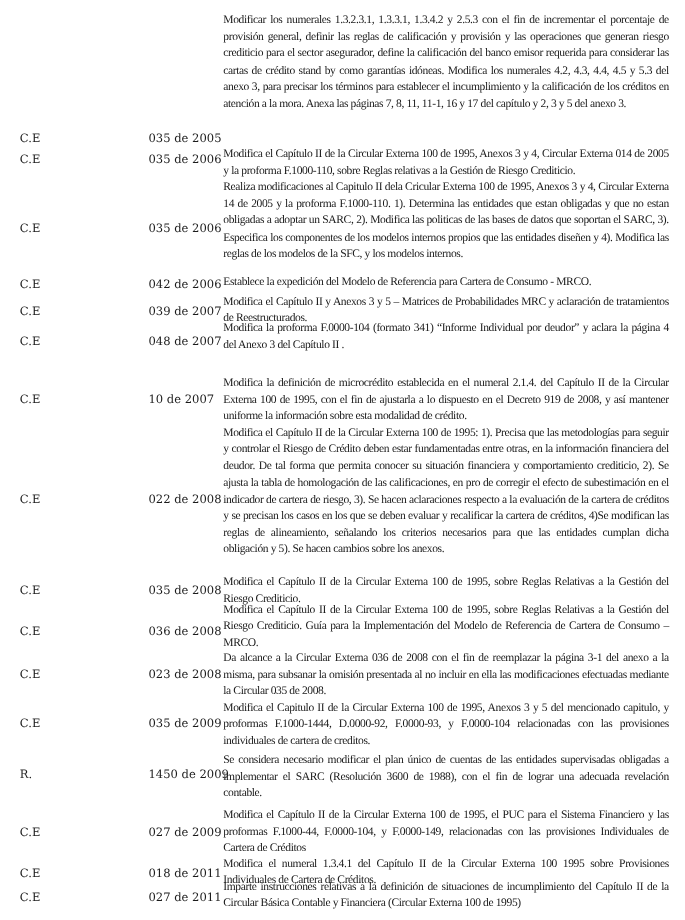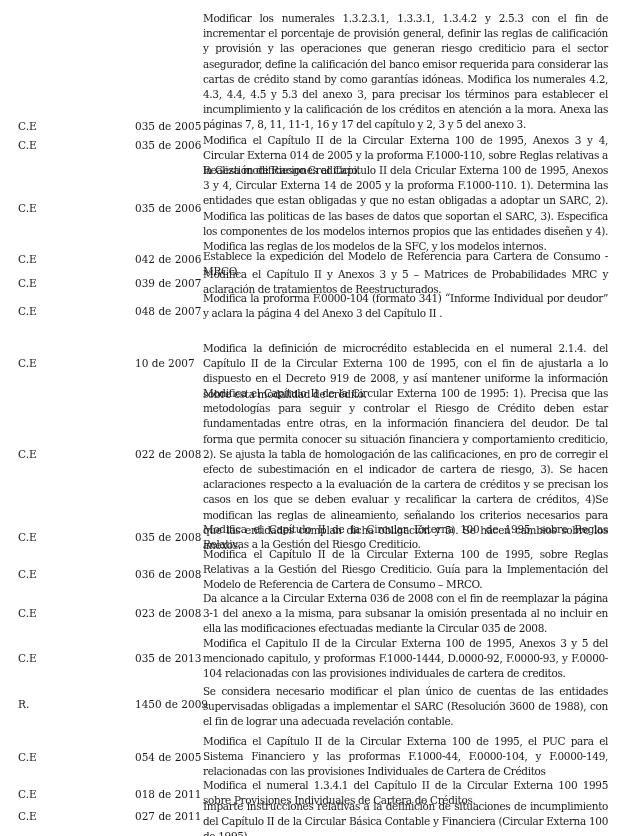--- a/index.html
+++ b/index.html
@@ -2,21 +2,21 @@
 <html><head>
 <meta charset="utf-8">
 <style>
   html, body { margin: 0; padding: 0; background: #ffffff; }
   body { width: 623px; height: 836px; position: relative; overflow: hidden;
          font-family: "DejaVu Serif", "Liberation Serif", serif; color: #1a1a1a; }
   .row { position: absolute; left: 0; width: 623px; }
   .type { position: absolute; left: 18px; font-size: 10.5px; line-height: 14px; white-space: nowrap; }
   .num  { position: absolute; left: 135px; font-size: 10.5px; line-height: 14px; white-space: nowrap; }
   .desc { position: absolute; left: 203px; width: 405px; font-size: 10.5px; line-height: 15.2px;
-          text-align: justify; letter-spacing: -0.35px; }
+          text-align: justify; letter-spacing: -0.35px; font-family: Liberation Serif, serif; }
 </style>
 </head>
 <body>
 
 <div>
   <div class="row" style="top:0">
     <span class="type" style="top:119px">C.E</span>
     <span class="num" style="top:119px">035 de 2005</span>
     <div class="desc" style="top:11px">Modificar los numerales  1.3.2.3.1, 1.3.3.1, 1.3.4.2 y 2.5.3 con el fin de incrementar el porcentaje de provisión general, definir las reglas de calificación y provisión y las operaciones que generan riesgo crediticio para el sector asegurador, define la calificación del banco emisor requerida para considerar las cartas de crédito stand by como garantías idóneas. Modifica los numerales 4.2, 4.3, 4.4, 4.5 y 5.3 del anexo 3, para precisar los términos para establecer el incumplimiento y la calificación de los créditos en atención a la mora. Anexa las páginas 7, 8, 11, 11-1, 16 y 17 del capítulo y 2, 3 y 5 del anexo 3.</div>
   </div>
@@ -65,31 +65,31 @@
     <span class="num" style="top:567px">036 de 2008</span>
     <div class="desc" style="top:547px">Modifica el Capítulo II de la Circular Externa 100 de 1995, sobre Reglas Relativas a la Gestión del Riesgo Crediticio. Guía para la Implementación del Modelo de Referencia de Cartera de Consumo – MRCO.</div>
   </div>
   <div class="row" style="top:0">
     <span class="type" style="top:606px">C.E</span>
     <span class="num" style="top:606px">023 de 2008</span>
     <div class="desc" style="top:591px">Da alcance a la Circular Externa 036 de 2008 con el fin de reemplazar la página 3-1 del anexo a la misma, para subsanar la omisión presentada al no incluir en ella las modificaciones efectuadas mediante la Circular 035 de 2008.</div>
   </div>
   <div class="row" style="top:0">
     <span class="type" style="top:651px">C.E</span>
-    <span class="num" style="top:651px">035 de 2013</span>
+    <span class="num" style="top:651px">035 de 2009</span>
     <div class="desc" style="top:636px">Modifica el Capitulo II de la Circular Externa 100 de 1995, Anexos 3 y 5 del mencionado capitulo, y proformas F.1000-1444, D.0000-92, F.0000-93, y F.0000-104 relacionadas con las provisiones individuales de cartera de creditos.</div>
   </div>
   <div class="row" style="top:0">
     <span class="type" style="top:697px">R.</span>
     <span class="num" style="top:697px">1450 de 2009</span>
     <div class="desc" style="top:684px">Se considera necesario modificar el plan único de cuentas de las entidades supervisadas obligadas a implementar el SARC (Resolución 3600 de 1988), con el fin de lograr una adecuada revelación contable.</div>
   </div>
   <div class="row" style="top:0">
     <span class="type" style="top:750px">C.E</span>
-    <span class="num" style="top:750px">054 de 2005</span>
+    <span class="num" style="top:750px">027 de 2009</span>
     <div class="desc" style="top:734px">Modifica el Capítulo II de la Circular Externa 100 de 1995, el PUC para el Sistema Financiero y las proformas F.1000-44, F.0000-104, y F.0000-149, relacionadas con las provisiones Individuales de Cartera de Créditos</div>
   </div>
   <div class="row" style="top:0">
     <span class="type" style="top:787px">C.E</span>
     <span class="num" style="top:787px">018 de 2011</span>
     <div class="desc" style="top:778px">Modifica el numeral 1.3.4.1 del Capítulo II de la Circular Externa 100 1995 sobre Provisiones Individuales de Cartera de Créditos.</div>
   </div>
   <div class="row" style="top:0">
     <span class="type" style="top:809px">C.E</span>
     <span class="num" style="top:809px">027 de 2011</span>

